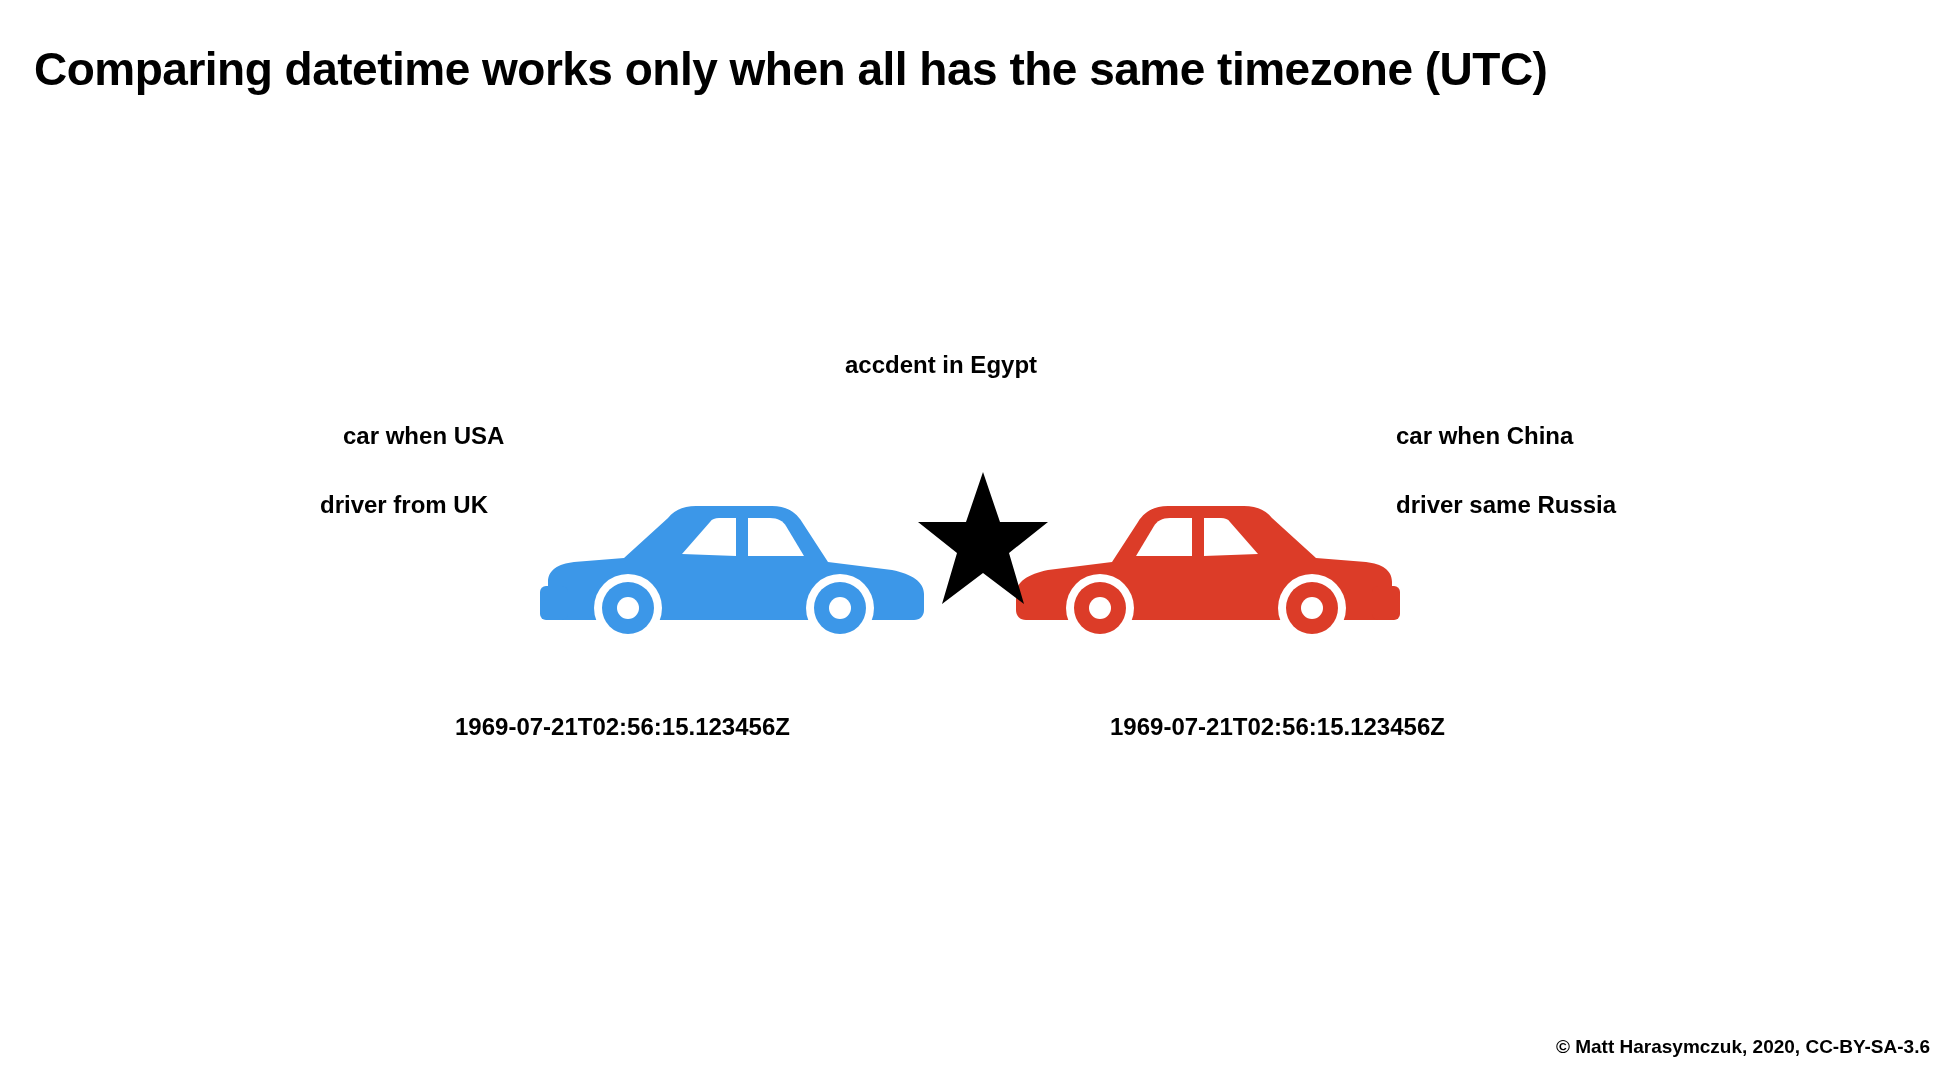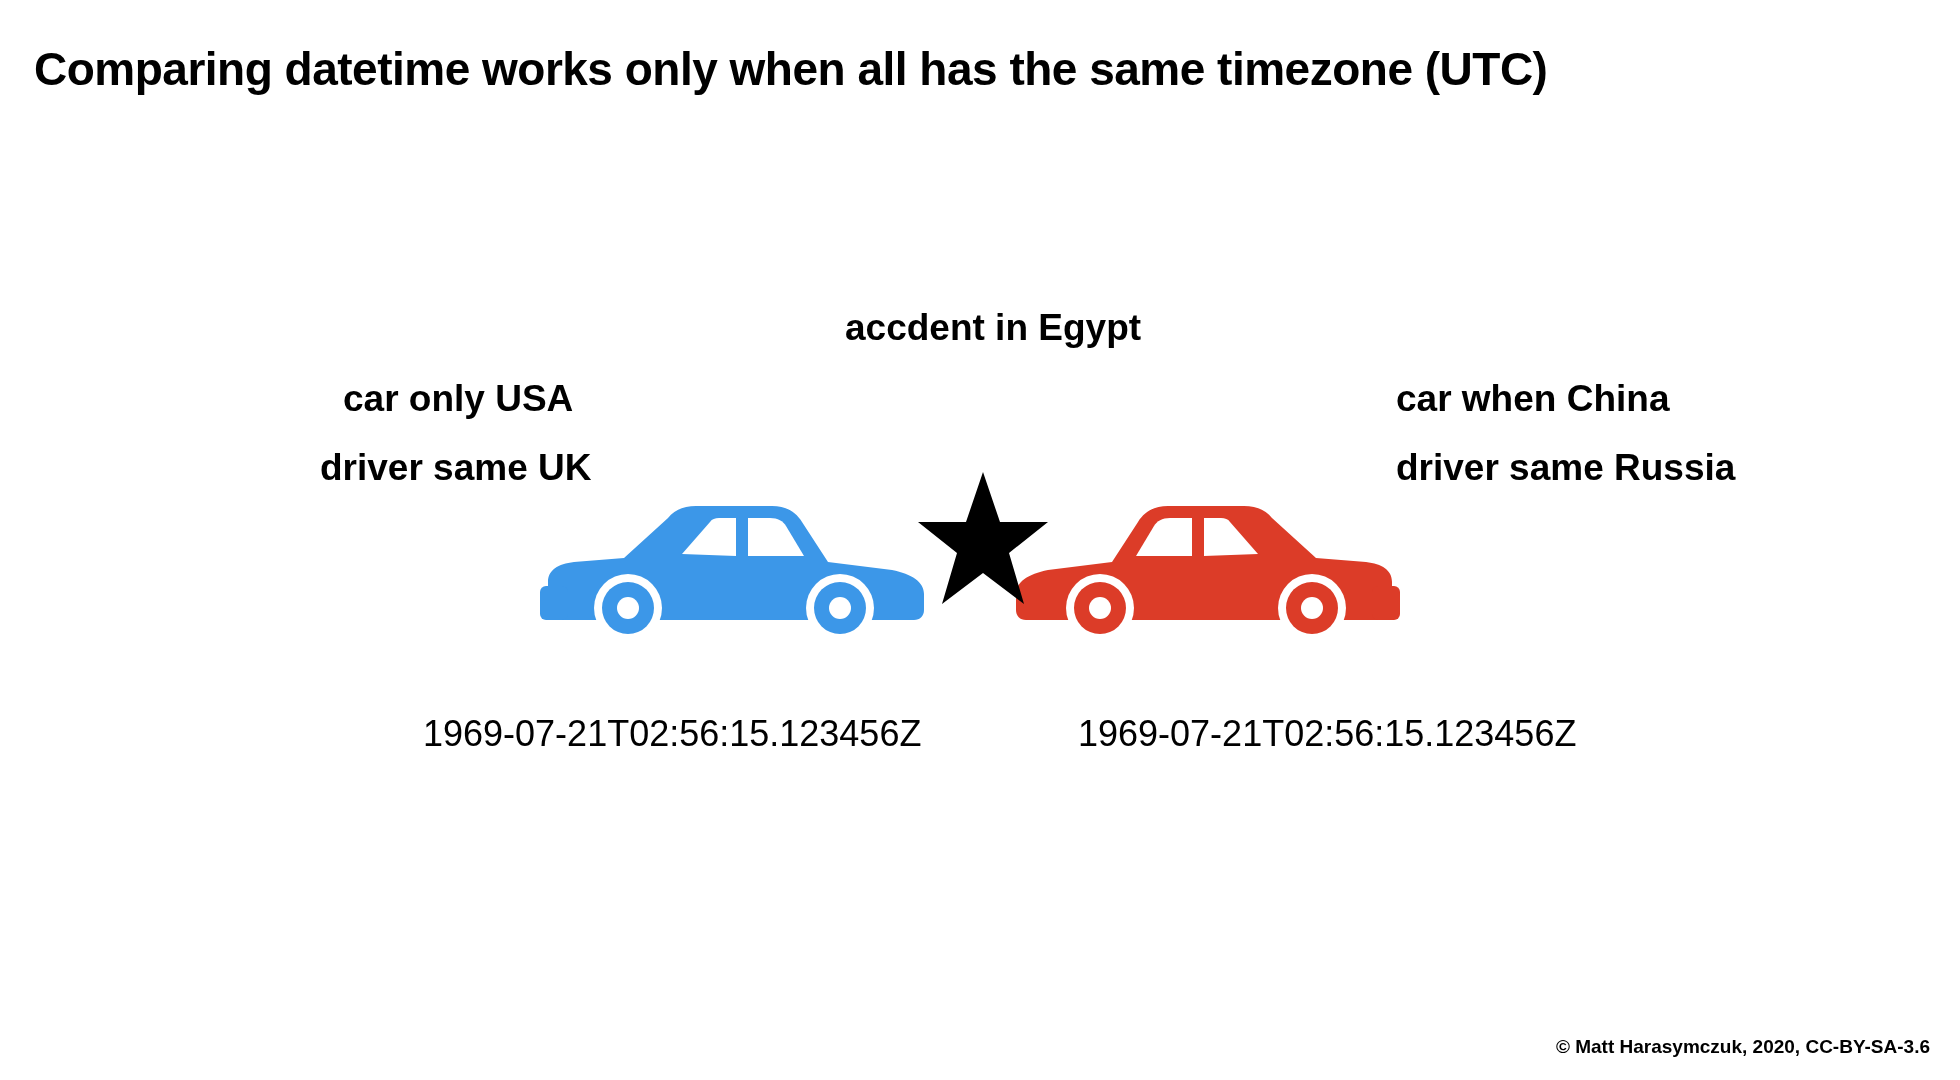--- a/index.html
+++ b/index.html
@@ -28,36 +28,38 @@
     left: 34px;
     top: 42px;
     font-size: 46px;
     font-weight: bold;
     letter-spacing: -0.5px;
     white-space: nowrap;
   }
 
   .label {
     position: absolute;
-    font-size: 37px;
+    font-size: 24px;
     font-weight: bold;
     white-space: nowrap;
+    margin-top: 44px;
   }
 
   #label-accident   { left: 845px; top: 307px; }
   #label-car-left   { left: 343px; top: 378px; }
   #label-driver-left{ left: 320px; top: 447px; }
   #label-car-right  { left: 1396px; top: 378px; }
   #label-driver-right{ left: 1396px; top: 447px; }
 
   .timestamp {
     position: absolute;
-    font-size: 36px;
-    font-weight: normal;
+    font-size: 24px;
+    font-weight: bold;
     white-space: nowrap;
+    margin-left: 32px;
   }
   #ts-left  { left: 423px; top: 713px; }
   #ts-right { left: 1078px; top: 713px; }
 
   #scene {
     position: absolute;
     left: 540px;
     top: 480px;
     width: 860px;
     height: 170px;
@@ -81,22 +83,22 @@
   }
 </style>
 </head>
 <body>
 
 <div id="slide">
 
   <div id="slide-title">Comparing datetime works only when all has the same timezone (UTC)</div>
 
   <div class="label" id="label-accident">accdent in Egypt</div>
-  <div class="label" id="label-car-left">car only USA</div>
-  <div class="label" id="label-driver-left">driver same UK</div>
+  <div class="label" id="label-car-left">car when USA</div>
+  <div class="label" id="label-driver-left">driver from UK</div>
   <div class="label" id="label-car-right">car when China</div>
   <div class="label" id="label-driver-right">driver same Russia</div>
 
   <div id="scene">
 
     <svg id="car-left-svg" width="400" height="160" viewBox="0 0 400 160">
       <g fill="#3c97e8">
 
         <path d="M8 92 C8 80 18 74 34 72 L84 68 L128 28 C134 20 144 16 156 16 L232 16
                  C246 16 256 22 262 32 L288 72 L352 80 C372 84 384 92 384 104 L384 120

